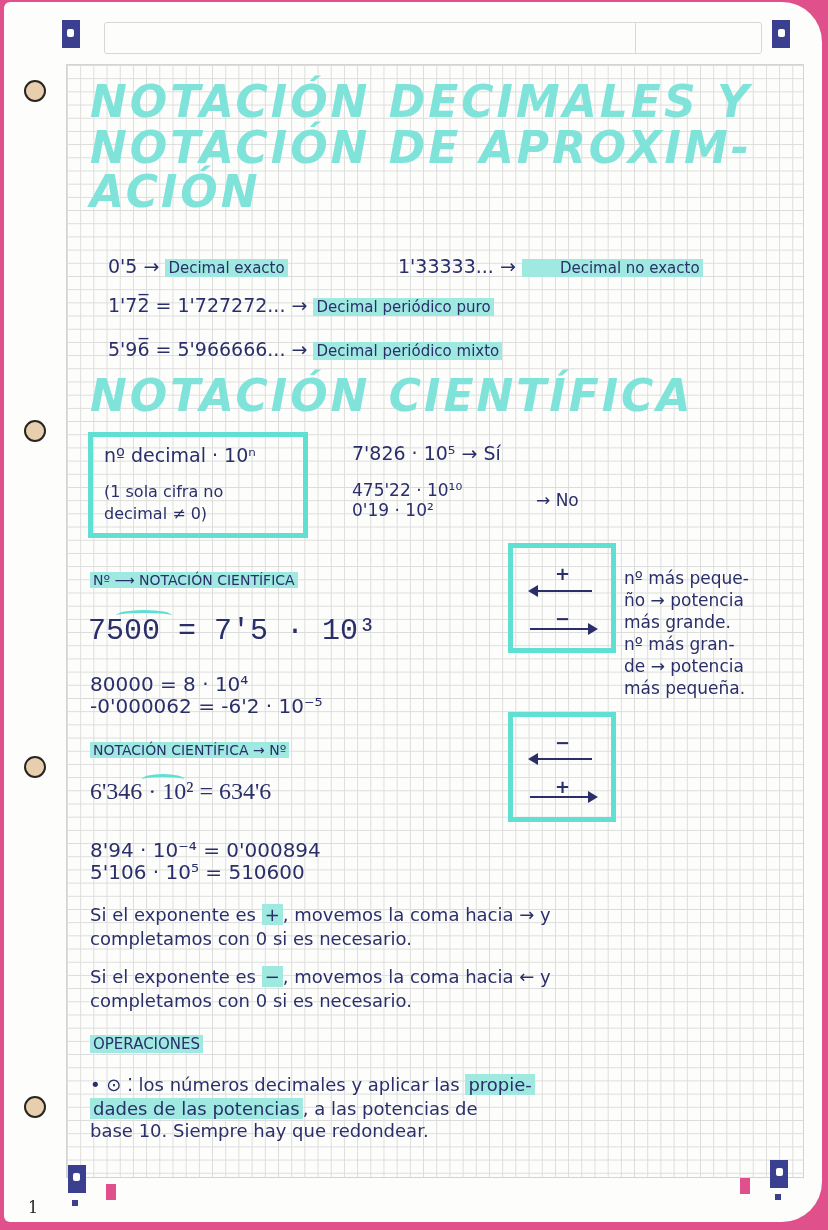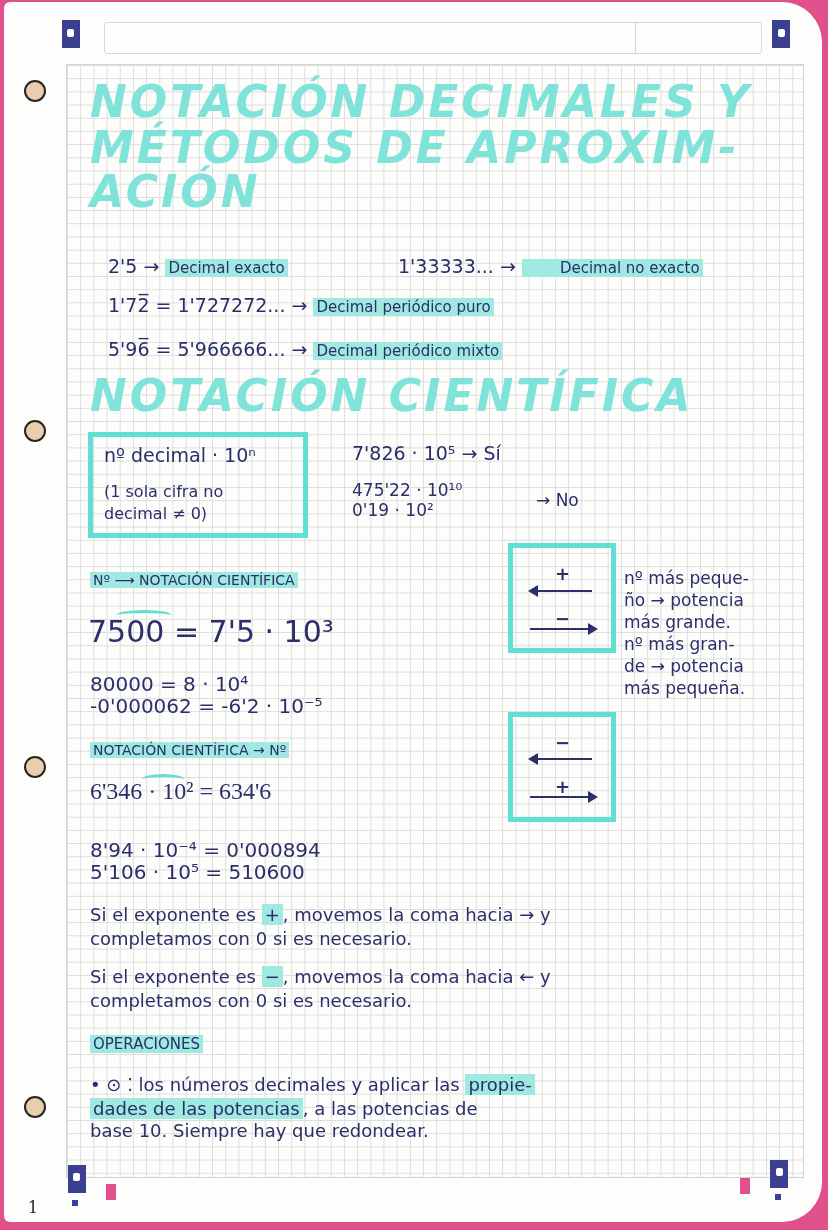--- a/index.html
+++ b/index.html
@@ -48,25 +48,25 @@
   <div class="pinksq" style="left:736px;top:1176px;"></div>
 </div>
 
 <div class="hole" style="top:80px;"></div>
 <div class="hole" style="top:420px;"></div>
 <div class="hole" style="top:756px;"></div>
 <div class="hole" style="top:1096px;"></div>
 <div class="pagenum">1</div>
 
 <div class="title" style="left:90px;top:76px;font-size:44px;">NOTACIÓN DECIMALES Y</div>
-<div class="title" style="left:90px;top:122px;font-size:44px;">MÉTODOS DE APROXIM-</div>
+<div class="title" style="left:90px;top:122px;font-size:44px;">NOTACIÓN DE APROXIM-</div>
 <div class="title" style="left:90px;top:166px;font-size:44px;">ACIÓN</div>
 
 <div class="hand" style="left:108px;top:255px;font-size:19px;">
-  <span>2'5 →</span> <span class="hl" style="font-size:15px;">Decimal exacto</span>
+  <span>0'5 →</span> <span class="hl" style="font-size:15px;">Decimal exacto</span>
 </div>
 <div class="hand" style="left:398px;top:255px;font-size:19px;">
   <span>1'33333... →</span> <span class="hl" style="font-size:15px;padding-left:38px;">Decimal no exacto</span>
 </div>
 <div class="hand" style="left:108px;top:294px;font-size:19px;">
   <span>1'72̅ = 1'727272... →</span> <span class="hl" style="font-size:15px;">Decimal periódico puro</span>
 </div>
 <div class="hand" style="left:108px;top:338px;font-size:19px;">
   <span>5'96̅ = 5'966666... →</span> <span class="hl" style="font-size:15px;">Decimal periódico mixto</span>
 </div>
@@ -80,21 +80,21 @@
 
 <div class="hand" style="left:352px;top:442px;font-size:19px;">
   <span>7'826 · 10⁵</span> <span>→ Sí</span>
 </div>
 <div class="hand" style="left:352px;top:480px;font-size:17px;">475'22 · 10¹⁰</div>
 <div class="hand" style="left:352px;top:500px;font-size:17px;">0'19 · 10²</div>
 <div class="hand" style="left:500px;top:490px;font-size:17px;margin-left:36px;">→ No</div>
 
 <div class="hand hl" style="left:90px;top:572px;font-size:14px;">Nº ⟶ NOTACIÓN CIENTÍFICA</div>
 <div class="brace" style="left:116px;top:610px;width:56px;"></div>
-<div class="hand" style="left:88px;top:614px;font-size:30px;">7500 = 7'5 · 10³</div>
+<div class="hand" style="left:88px;top:614px;font-size:30px;font-family:Liberation Mono, monospace;">7500 = 7'5 · 10³</div>
 <div class="hand" style="left:90px;top:672px;font-size:20px;">80000 = 8 · 10⁴</div>
 <div class="hand" style="left:90px;top:694px;font-size:20px;">-0'000062 = -6'2 · 10⁻⁵</div>
 
 <div class="box" style="left:508px;top:543px;width:98px;height:100px;"></div>
 <div class="sign" style="left:555px;top:563px;">+</div>
 <div class="arr l" style="left:530px;top:590px;width:62px;"></div>
 <div class="sign" style="left:555px;top:608px;">−</div>
 <div class="arr r" style="left:530px;top:628px;width:66px;"></div>
 
 <div>

